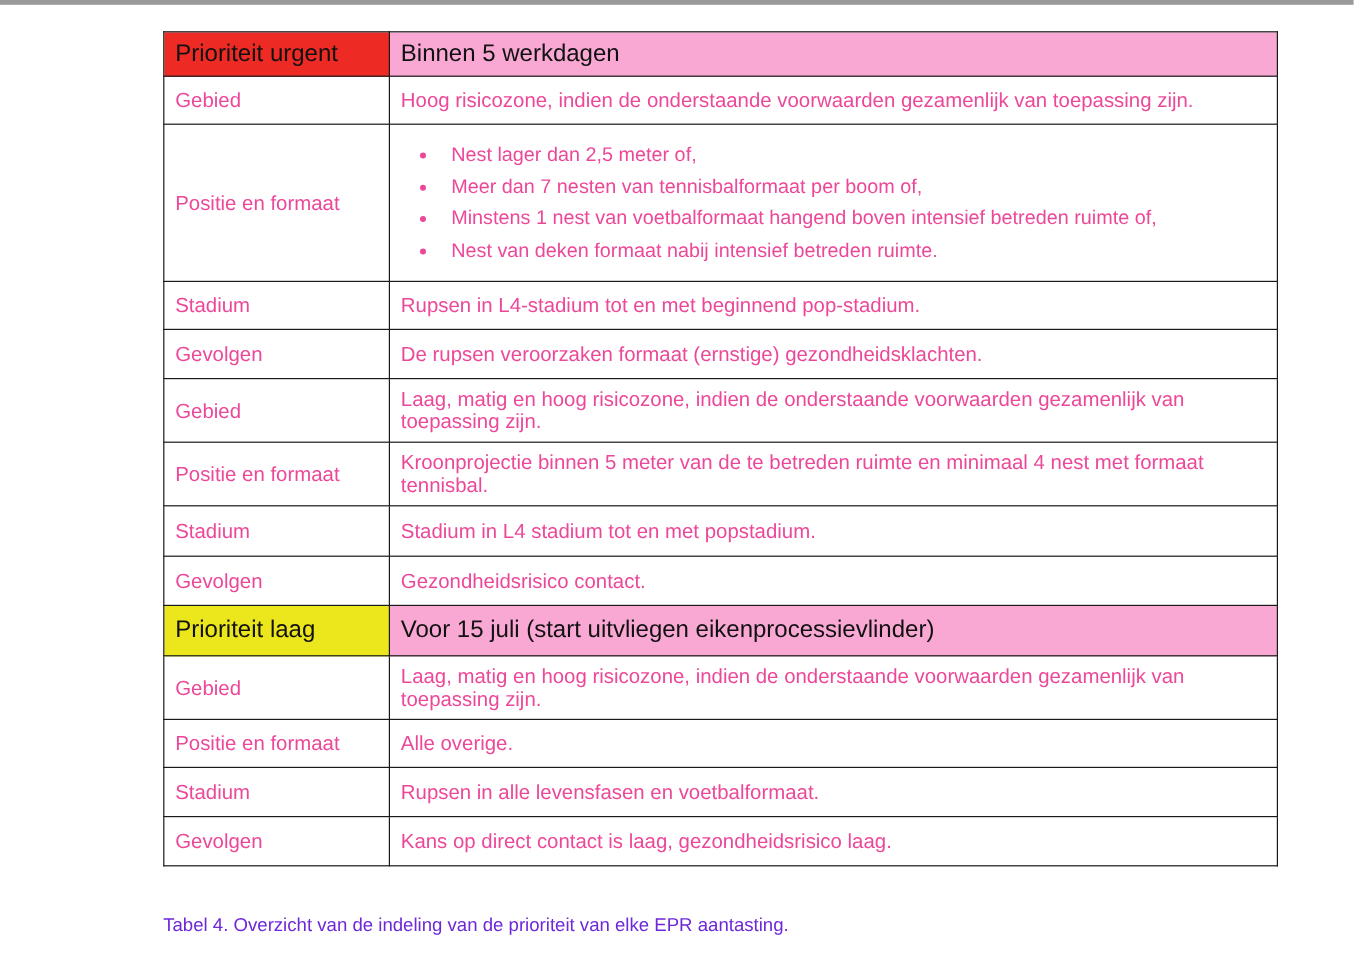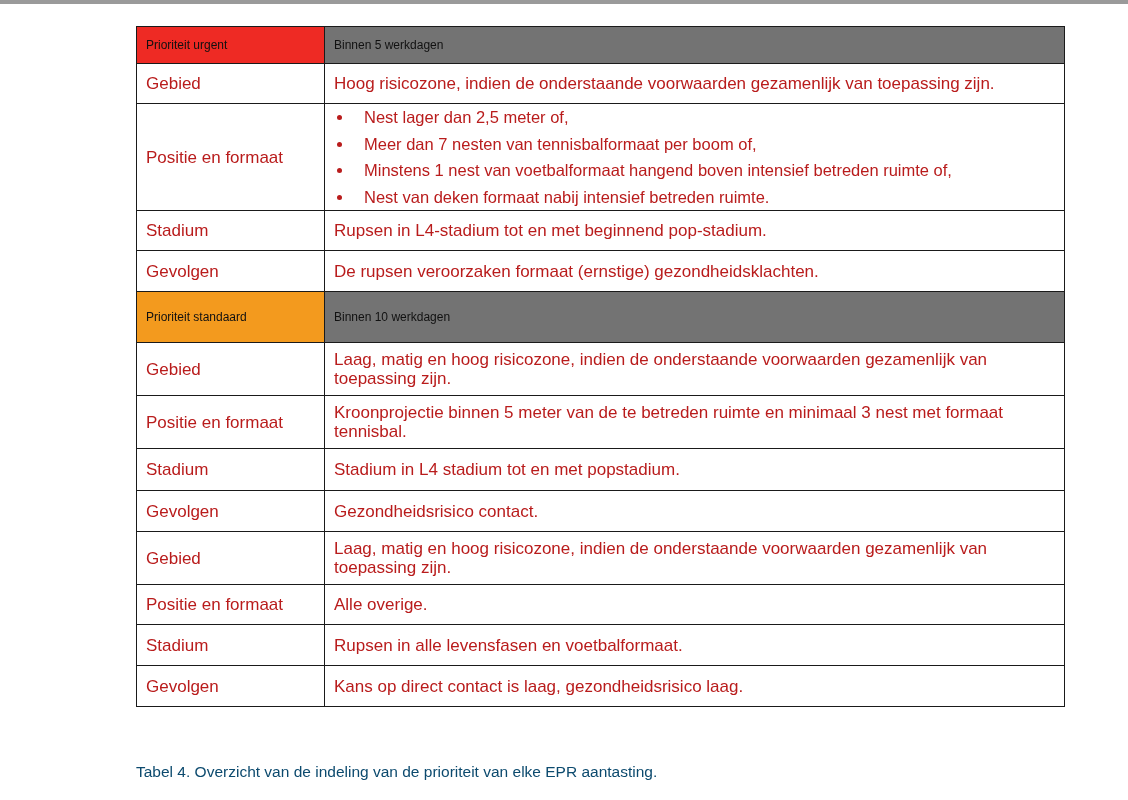--- a/index.html
+++ b/index.html
@@ -1,28 +1,28 @@
 <!DOCTYPE html>
 <html><head>
 <meta charset="utf-8">
 <style>
   html, body { margin:0; padding:0; }
   body { width:1128px; height:800px; background:#ffffff; position:relative; overflow:hidden;
          font-family:"Liberation Sans", sans-serif; }
   .topbar { position:absolute; left:0; top:0; width:1128px; height:4px; background:#9a9a9a; }
   table.epr { position:absolute; left:136px; top:26px; width:929px; border-collapse:collapse;
               table-layout:fixed; }
-  table.epr td { border:1.5px solid #1a1a1a; padding:0 9px; font-size:17px; color:#b91c1c;
+  table.epr td { border:1.5px solid #1a1a1a; padding:0 9px; font-size:17px; color:#ec4899;
                  vertical-align:middle; line-height:19px; }
   td.lab { width:169px; }
-  tr.head td { color:#111; font-size:12px; }
-  tr.head td.val { background:#737373; }
-  ul { margin:0; padding:0 0 0 20px; }
+  tr.head td { color:#111; font-size:20px; }
+  tr.head td.val { background:#f9a8d4; }
+  ul { margin:12px; padding:0 0 0 20px; }
   li { list-style:disc; padding-left:10px; line-height:26.5px; font-size:16.5px; }
-  .caption { position:absolute; left:136px; top:763px; font-size:15.5px; color:#0c4a6e; }
+  .caption { position:absolute; left:136px; top:763px; font-size:15.5px; color:#6d28d9; }
 </style>
 </head>
 <body>
 
 <div class="topbar"></div>
 
 <table class="epr">
   <tbody>
 
     <tr class="head" style="height:37px">
@@ -46,41 +46,41 @@
     </tr>
     <tr style="height:40px">
       <td class="lab">Stadium</td>
       <td>Rupsen in L4-stadium tot en met beginnend pop-stadium.</td>
     </tr>
     <tr style="height:41px">
       <td class="lab">Gevolgen</td>
       <td>De rupsen veroorzaken formaat (ernstige) gezondheidsklachten.</td>
     </tr>
 
-    <tr class="head" style="height:51px">
-      <td class="lab" style="background:#f39a1e; line-height:20px">Prioriteit standaard</td>
-      <td class="val">Binnen 10 werkdagen</td>
-    </tr>
     <tr style="height:53px">
       <td class="lab">Gebied</td>
       <td>Laag, matig en hoog risicozone, indien de onderstaande voorwaarden gezamenlijk van toepassing zijn.</td>
     </tr>
     <tr style="height:53px">
       <td class="lab">Positie en formaat</td>
-      <td>Kroonprojectie binnen 5 meter van de te betreden ruimte en minimaal 3 nest met formaat tennisbal.</td>
+      <td>Kroonprojectie binnen 5 meter van de te betreden ruimte en minimaal 4 nest met formaat tennisbal.</td>
     </tr>
     <tr style="height:42px">
       <td class="lab">Stadium</td>
       <td>Stadium in L4 stadium tot en met popstadium.</td>
     </tr>
     <tr style="height:41px">
       <td class="lab">Gevolgen</td>
       <td>Gezondheidsrisico contact.</td>
     </tr>
 
+    <tr class="head" style="height:42px">
+      <td class="lab" style="background:#ece61c">Prioriteit laag</td>
+      <td class="val">Voor 15 juli (start uitvliegen eikenprocessievlinder)</td>
+    </tr>
     <tr style="height:53px">
       <td class="lab">Gebied</td>
       <td>Laag, matig en hoog risicozone, indien de onderstaande voorwaarden gezamenlijk van toepassing zijn.</td>
     </tr>
     <tr style="height:40px">
       <td class="lab">Positie en formaat</td>
       <td>Alle overige.</td>
     </tr>
     <tr style="height:41px">
       <td class="lab">Stadium</td>

